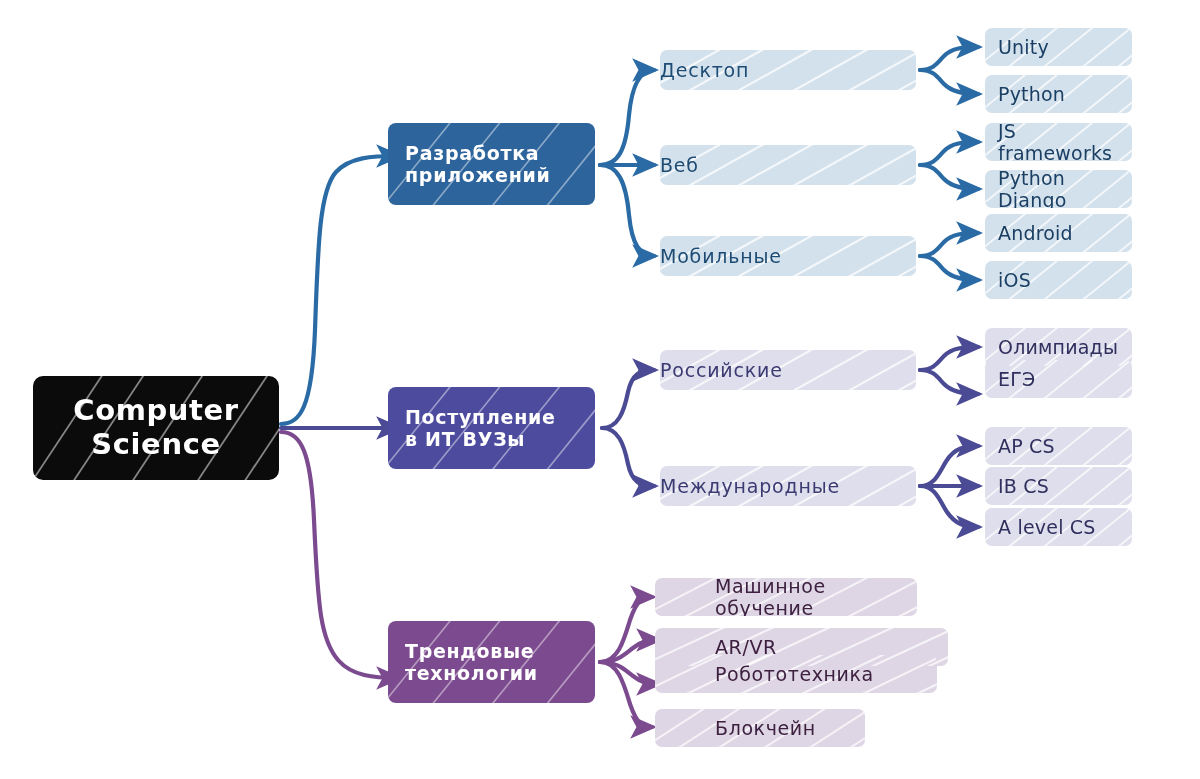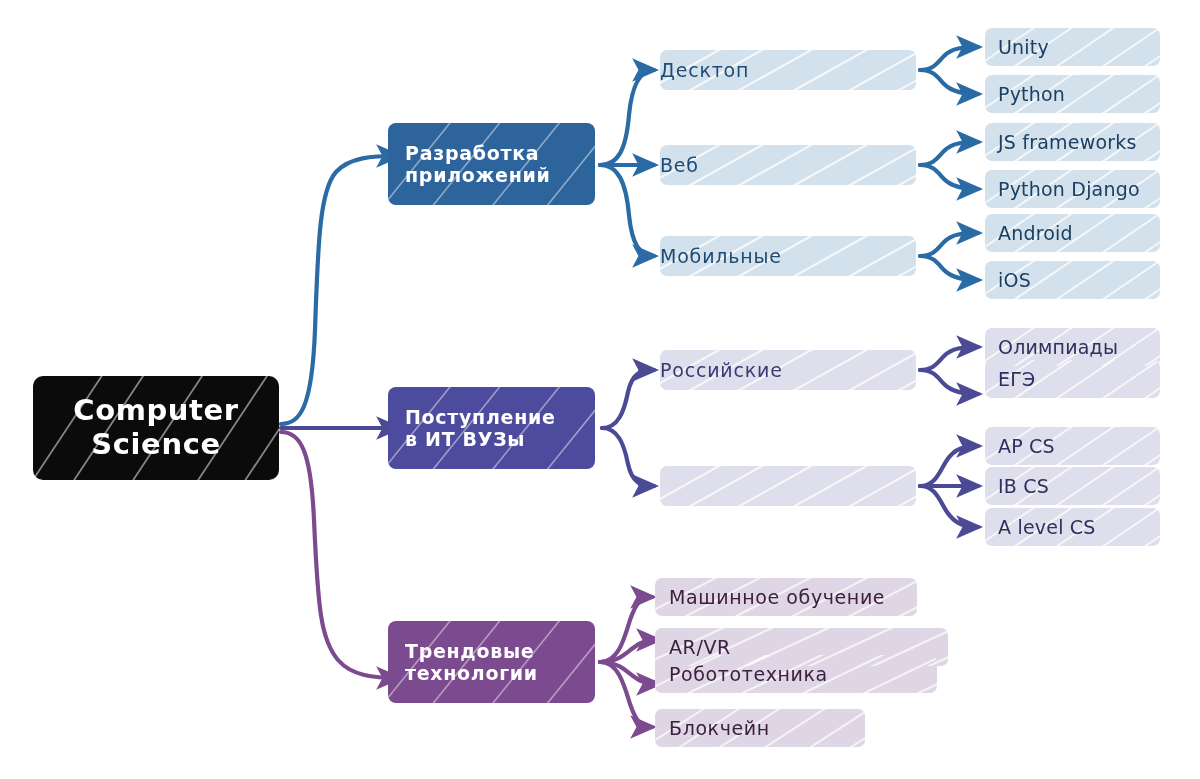--- a/index.html
+++ b/index.html
@@ -101,21 +101,21 @@
     letter-spacing: 0.8px;
   }
   .blue2  { background: #d3e1ed; }
   .blue2 .label  { color: #1d4b73; }
   .purp2  { background: #dedeec; }
   .purp2 .label  { color: #3b3a72; }
 
   
   .lvl3 {
     left: 985px;
-    width: 175px;
+    width: 147px;
     height: 38px;
     border-radius: 7px;
     padding-left: 13px;
   }
   .lvl3 .label {
     font-size: 19px;
     letter-spacing: 0.2px;
   }
   .blue3 { background: #d3e1ed; }
   .blue3 .label { color: #1b3f63; }
@@ -127,20 +127,21 @@
     left: 655px;
     height: 38px;
     border-radius: 7px;
     padding-left: 14px;
     background: #ded6e4;
   }
   .lvl2t .label {
     font-size: 19px;
     color: #3d2040;
     letter-spacing: 0.6px;
+    margin-left: 46px;
   }
 </style>
 </head>
 <body>
 
 <div id="canvas">
 
   <svg id="edges" viewBox="0 0 1200 779" xmlns="http://www.w3.org/2000/svg">
     <defs>
       <marker id="ah-blue" markerWidth="7" markerHeight="7" refX="5.2" refY="3" orient="auto" markerUnits="strokeWidth">
@@ -373,20 +374,21 @@
     <svg class="hatch" viewBox="0 0 100 100" preserveAspectRatio="none">
       <g stroke="#ffffff" stroke-width="1.4" opacity="0.75">
         <line x1="2" y1="100" x2="30" y2="0"></line>
           <line x1="16" y1="100" x2="44" y2="0"></line>
         <line x1="32" y1="100" x2="60" y2="0"></line>
           <line x1="50" y1="100" x2="78" y2="0"></line>
         <line x1="68" y1="100" x2="96" y2="0"></line>
           <line x1="84" y1="100" x2="112" y2="0"></line>
       </g>
     </svg>
+    <span class="label">Международные</span>
   </div>
 
   <div class="node lvl3 purp3" style="top:328px">
     <svg class="hatch" viewBox="0 0 100 100" preserveAspectRatio="none">
       <g stroke="#ffffff" stroke-width="1.6" opacity="0.75">
         <line x1="2" y1="100" x2="34" y2="0"></line>
           <line x1="20" y1="100" x2="52" y2="0"></line>
         <line x1="40" y1="100" x2="72" y2="0"></line>
           <line x1="62" y1="100" x2="94" y2="0"></line>
         <line x1="82" y1="100" x2="114" y2="0"></line>

